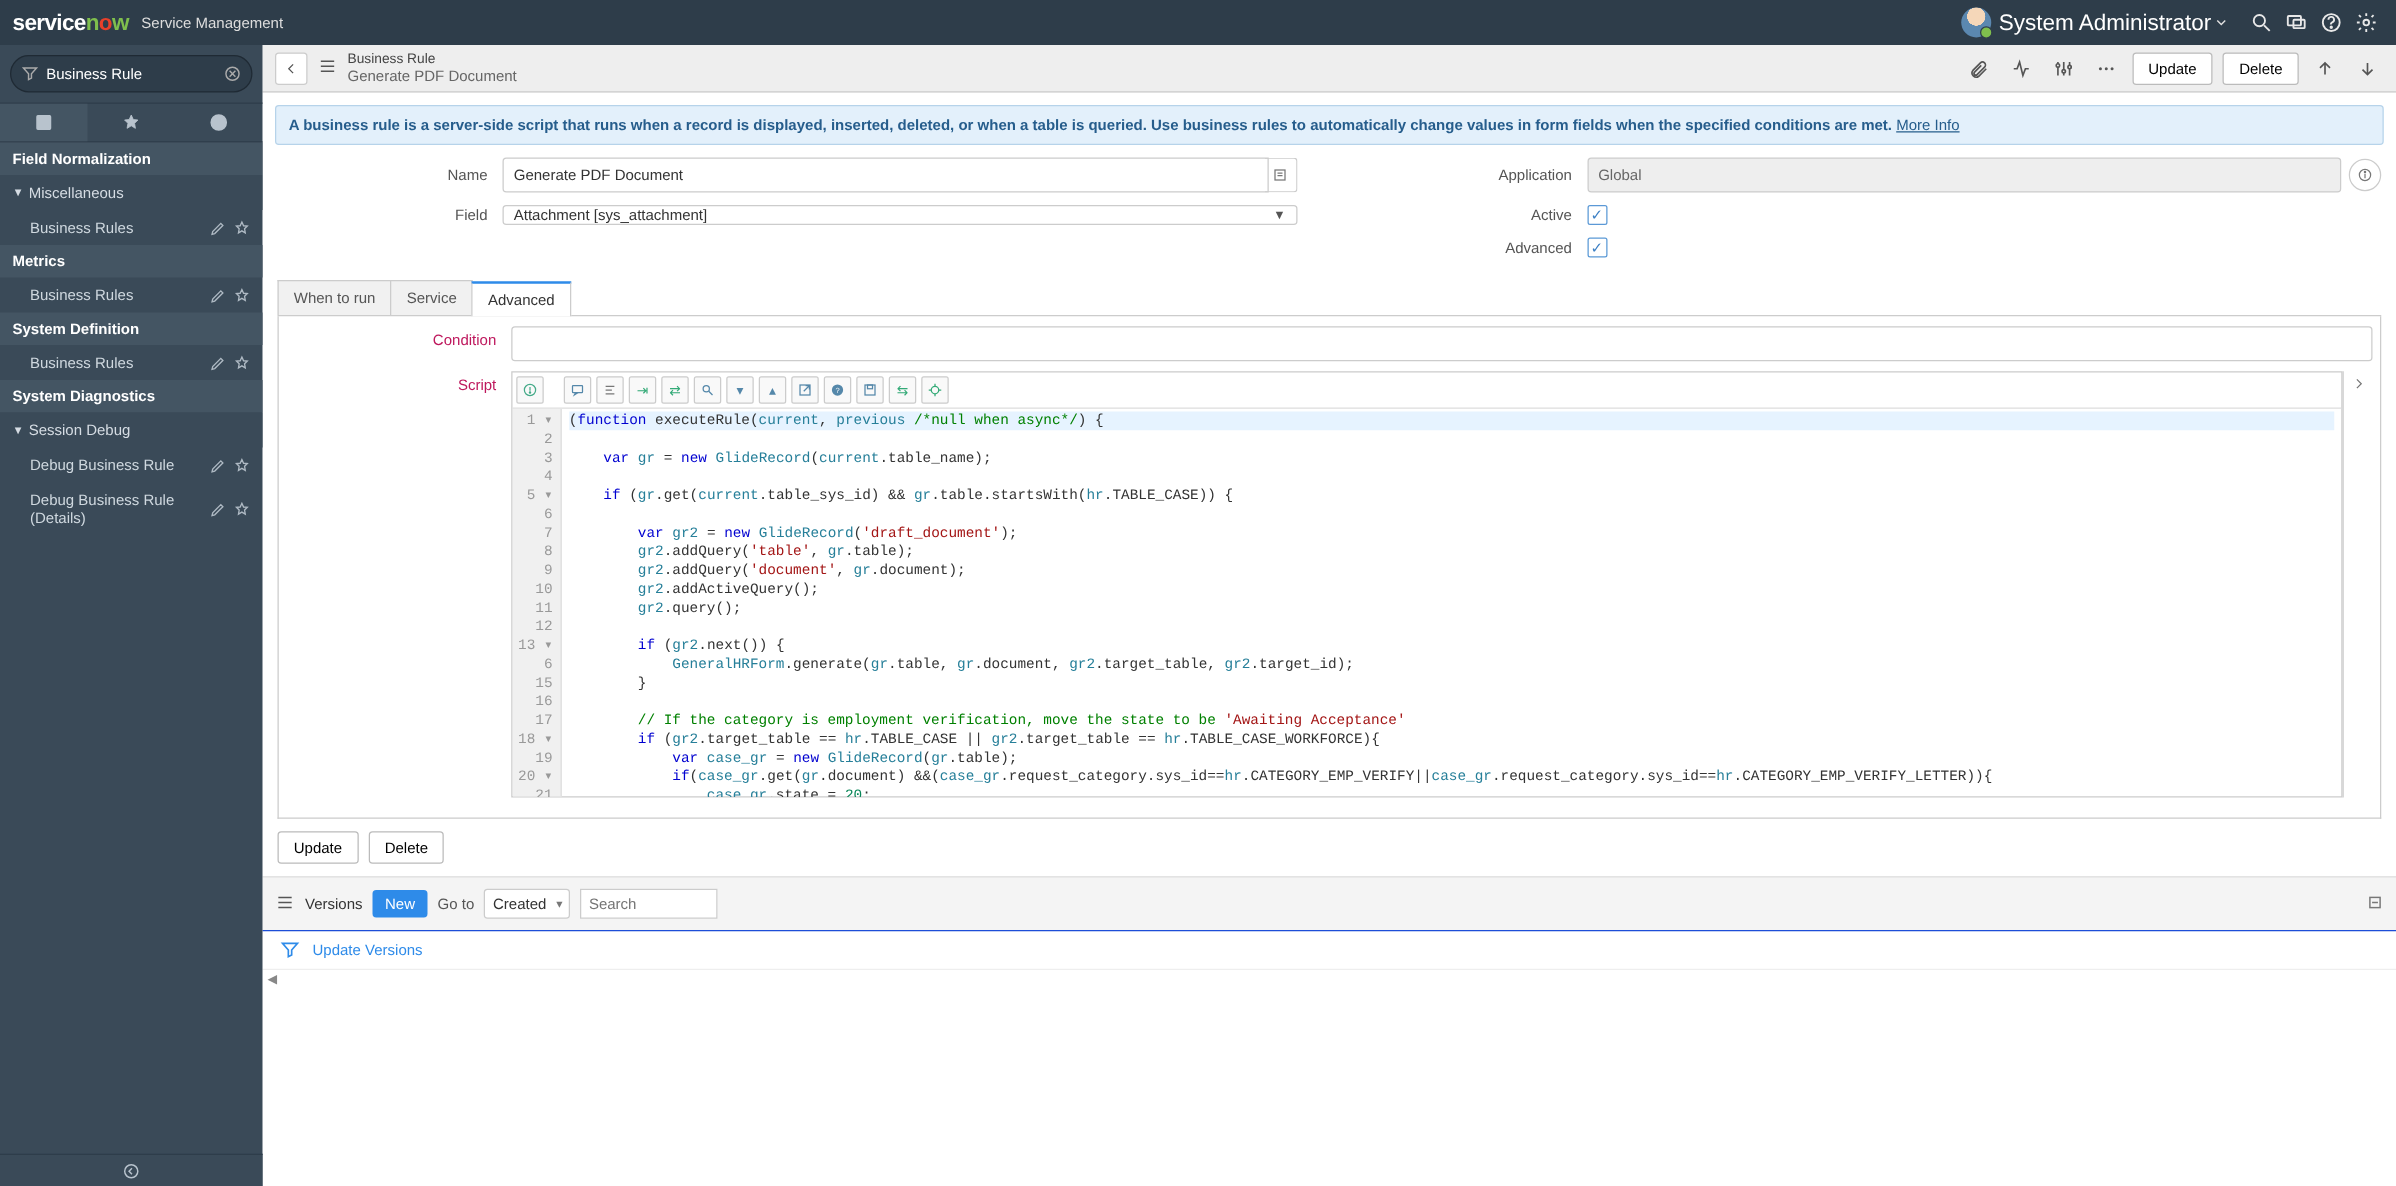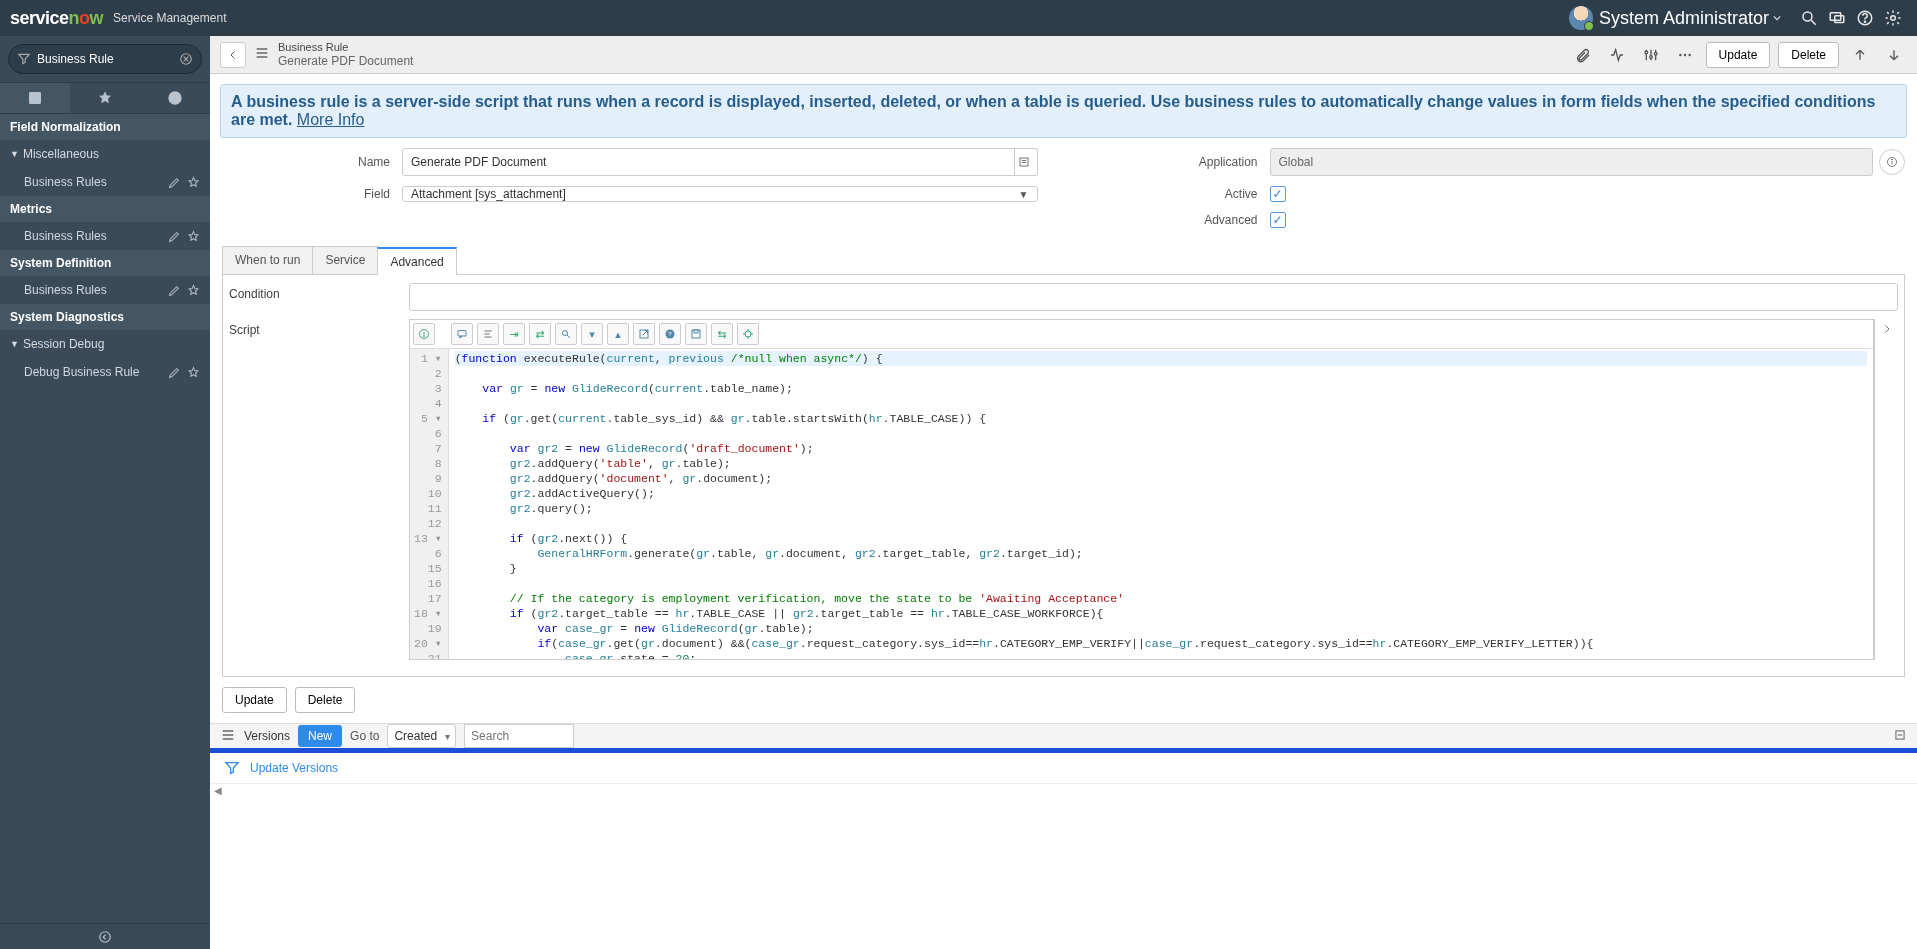--- a/index.html
+++ b/index.html
@@ -48,42 +48,42 @@
   .content { flex: 1; display: flex; flex-direction: column; min-width: 0; background: #fff; }
   .form-header { height: 38px; background: #eeeeee; border-bottom: 1px solid #ccc; display: flex; align-items: center; padding: 0 10px; gap: 8px; }
   .icon-btn { width: 26px; height: 26px; border: 1px solid #ccc; border-radius: 3px; background: #fff; display: flex; align-items: center; justify-content: center; cursor: pointer; }
   .header-title { line-height: 1.2; }
   .header-title .crumb { font-size: 11px; color: #444; }
   .header-title .rec { font-size: 12px; color: #666; }
   .form-header .spacer { flex: 1; }
   .hdr-action { width: 26px; display:flex; align-items:center; justify-content:center; cursor:pointer; }
   .hdr-btn { border: 1px solid #bbb; background: #fff; border-radius: 3px; padding: 5px 12px; font-size: 12px; cursor: pointer; }
 
-  .info-bar { margin: 10px; padding: 8px 10px; background: #e3f0fb; border: 1px solid #b6d3ea; border-radius: 3px; font-size: 16px; color: #265d8c; }
+  .info-bar { margin: 10px; padding: 8px 10px; background: #e3f0fb; border: 1px solid #b6d3ea; border-radius: 3px; font-size: 12px; color: #265d8c; }
   .info-bar a { color: #265d8c; text-decoration: underline; cursor:pointer;}
 
   .form-body { display: flex; padding: 0 12px 8px 12px; gap: 52px; }
   .form-col { flex: 1; }
   .form-row { display: flex; align-items: center; margin-bottom: 10px; }
   .form-row label { width: 180px; text-align: right; padding-right: 12px; font-size: 12px; color: #555; }
   .form-input { flex: 1; height: 28px; border: 1px solid #ccc; border-radius: 3px; padding: 0 8px; font-size: 12px; background:#fff; display:flex; align-items:center; }
   .form-input.readonly { background: #eee; color:#666; }
   .form-select { flex: 1; height: 16px; border: 1px solid #ccc; border-radius: 3px; padding: 0 8px; font-size: 12px; display:flex; align-items:center; justify-content:space-between; background:#fff; cursor:pointer;}
   .form-check { width: 16px; height: 16px; border: 1px solid #5b99d6; border-radius: 2px; display:flex; align-items:center; justify-content:center; color:#3b7fc4; font-size:12px; cursor:pointer;}
   .inline-ico { width:26px; height:28px; border:1px solid #ccc; border-left:none; border-radius:0 3px 3px 0; margin-left:-3px; display:flex; align-items:center; justify-content:center; cursor:pointer;}
   .form-col .addon { width:26px; height:26px; margin-left:6px; border:1px solid #ccc; border-radius:50%; display:flex; align-items:center; justify-content:center; cursor:pointer;}
 
   
   .tabbar { display: flex; border-bottom: 1px solid #ccc; margin: 0 12px; }
   .tab { padding: 6px 12px; border: 1px solid #ccc; border-bottom: none; background: #f1f1f1; font-size: 12px; color: #555; cursor: pointer; margin-right: -1px; }
   .tab.active { background: #fff; border-top: 2px solid #2e8be9; color: #333; position: relative; top: 1px; }
 
   .tab-body { border: 1px solid #ccc; border-top: none; margin: 0 12px; padding: 8px 6px; }
   .script-row { display:flex; align-items:flex-start; margin-bottom:8px;}
-  .script-row label { width: 180px; text-align:left; padding-right:12px; font-size:12px; color:#404040; padding-top:4px;}
+  .script-row label { width: 180px; text-align:right; padding-right:12px; font-size:12px; color:#be185d; padding-top:4px;}
 
   
   .editor-wrap { flex:1; border:1px solid #ccc; display:flex; flex-direction:column; }
   .editor-toolbar { display:flex; align-items:center; gap:4px; padding:3px; border-bottom:1px solid #ddd; }
   .etool { width:22px; height:22px; border:1px solid #ccc; border-radius:2px; background:#f9f9f9; display:flex; align-items:center; justify-content:center; cursor:pointer; font-size:11px;}
   .etool.sep { width:8px; border:none; background:none; cursor:default;}
   .editor-body { display:flex; max-height: 310px; overflow-y:auto; font-family: "Courier New", monospace; font-size:11.5px; position:relative;}
   .gutter { background:#f0f0f0; text-align:right; padding:2px 6px 2px 4px; color:#999; user-select:none; border-right:1px solid #ddd; }
   .gutter div { height:15px; line-height:15px; }
   .code { padding:2px 6px; white-space:pre; flex:1; }
@@ -92,21 +92,21 @@
   .tok-kw { color:#0000d0; }
   .tok-str { color:#a31515; }
   .tok-cm { color:#008000; }
   .tok-num { color:#098658; }
   .tok-var { color:#267f99; }
   .expand-btn { width:24px; border-left:1px solid #ccc; display:flex; align-items:flex-start; justify-content:center; padding-top:4px; cursor:pointer;}
 
   .footer-btns { padding: 10px 12px; display:flex; gap:8px; }
 
   
-  .rl-head { height: 30px; background:#f4f4f4; border-top:1px solid #ddd; border-bottom:5px solid #1d4ed8; display:flex; align-items:center; padding:0 10px; gap:8px; }
+  .rl-head { height: 44px; background:#f4f4f4; border-top:1px solid #ddd; border-bottom:1px solid #1d4ed8; display:flex; align-items:center; padding:0 10px; gap:8px; }
   .rl-head .hamb { cursor:pointer; }
   .rl-head .new-btn { background:#2e8be9; color:#fff; border:none; border-radius:3px; padding:4px 10px; font-size:12px; cursor:pointer; }
   .rl-head .goto-sel { border:1px solid #ccc; height:24px; font-size:12px; padding:0 18px 0 6px; border-radius:3px; background:#fff; display:flex; align-items:center; position:relative; cursor:pointer;}
   .rl-head .goto-sel::after{content:"▾"; position:absolute; right:5px; font-size:10px; color:#777;}
   .rl-head .search-inp { height:24px; border:1px solid #ccc; padding:0 6px; font-size:12px; width:110px; }
   .rl-head .rl-collapse{ margin-left:auto; cursor:pointer;}
 
   .rl-filter { height:30px; display:flex; align-items:center; padding:0 14px; gap:10px; color:#2e8be9; font-size:12px; }
   .rl-filter svg { stroke:#2e8be9; }
 
@@ -229,20 +229,31 @@
             </svg>
             <svg width="13" height="13" viewBox="0 0 24 24" fill="none" stroke-width="2">
               <path d="M12 3l2.5 5.5L20 9l-4 4 1 6-5-3-5 3 1-6-4-4 5.5-.5z"></path>
             </svg>
           </span>
         </div>
         <div class="nav-section-h">System Diagnostics</div>
         <div class="nav-section-sub"><span class="caret">▼</span>Session Debug</div>
         <div class="nav-item">
           <span>Debug Business Rule</span>
+          <span class="item-actions">
+            <svg width="13" height="13" viewBox="0 0 24 24" fill="none" stroke-width="2">
+              <path d="M3 21l4-1 12-12-3-3L4 17z"></path>
+            </svg>
+            <svg width="13" height="13" viewBox="0 0 24 24" fill="none" stroke-width="2">
+              <path d="M12 3l2.5 5.5L20 9l-4 4 1 6-5-3-5 3 1-6-4-4 5.5-.5z"></path>
+            </svg>
+          </span>
+        </div>
+        <div class="nav-item">
+          <span>Debug Business Rule (Details)</span>
           <span class="item-actions">
             <svg width="13" height="13" viewBox="0 0 24 24" fill="none" stroke-width="2">
               <path d="M3 21l4-1 12-12-3-3L4 17z"></path>
             </svg>
             <svg width="13" height="13" viewBox="0 0 24 24" fill="none" stroke-width="2">
               <path d="M12 3l2.5 5.5L20 9l-4 4 1 6-5-3-5 3 1-6-4-4 5.5-.5z"></path>
             </svg>
           </span>
         </div>
       </div>

